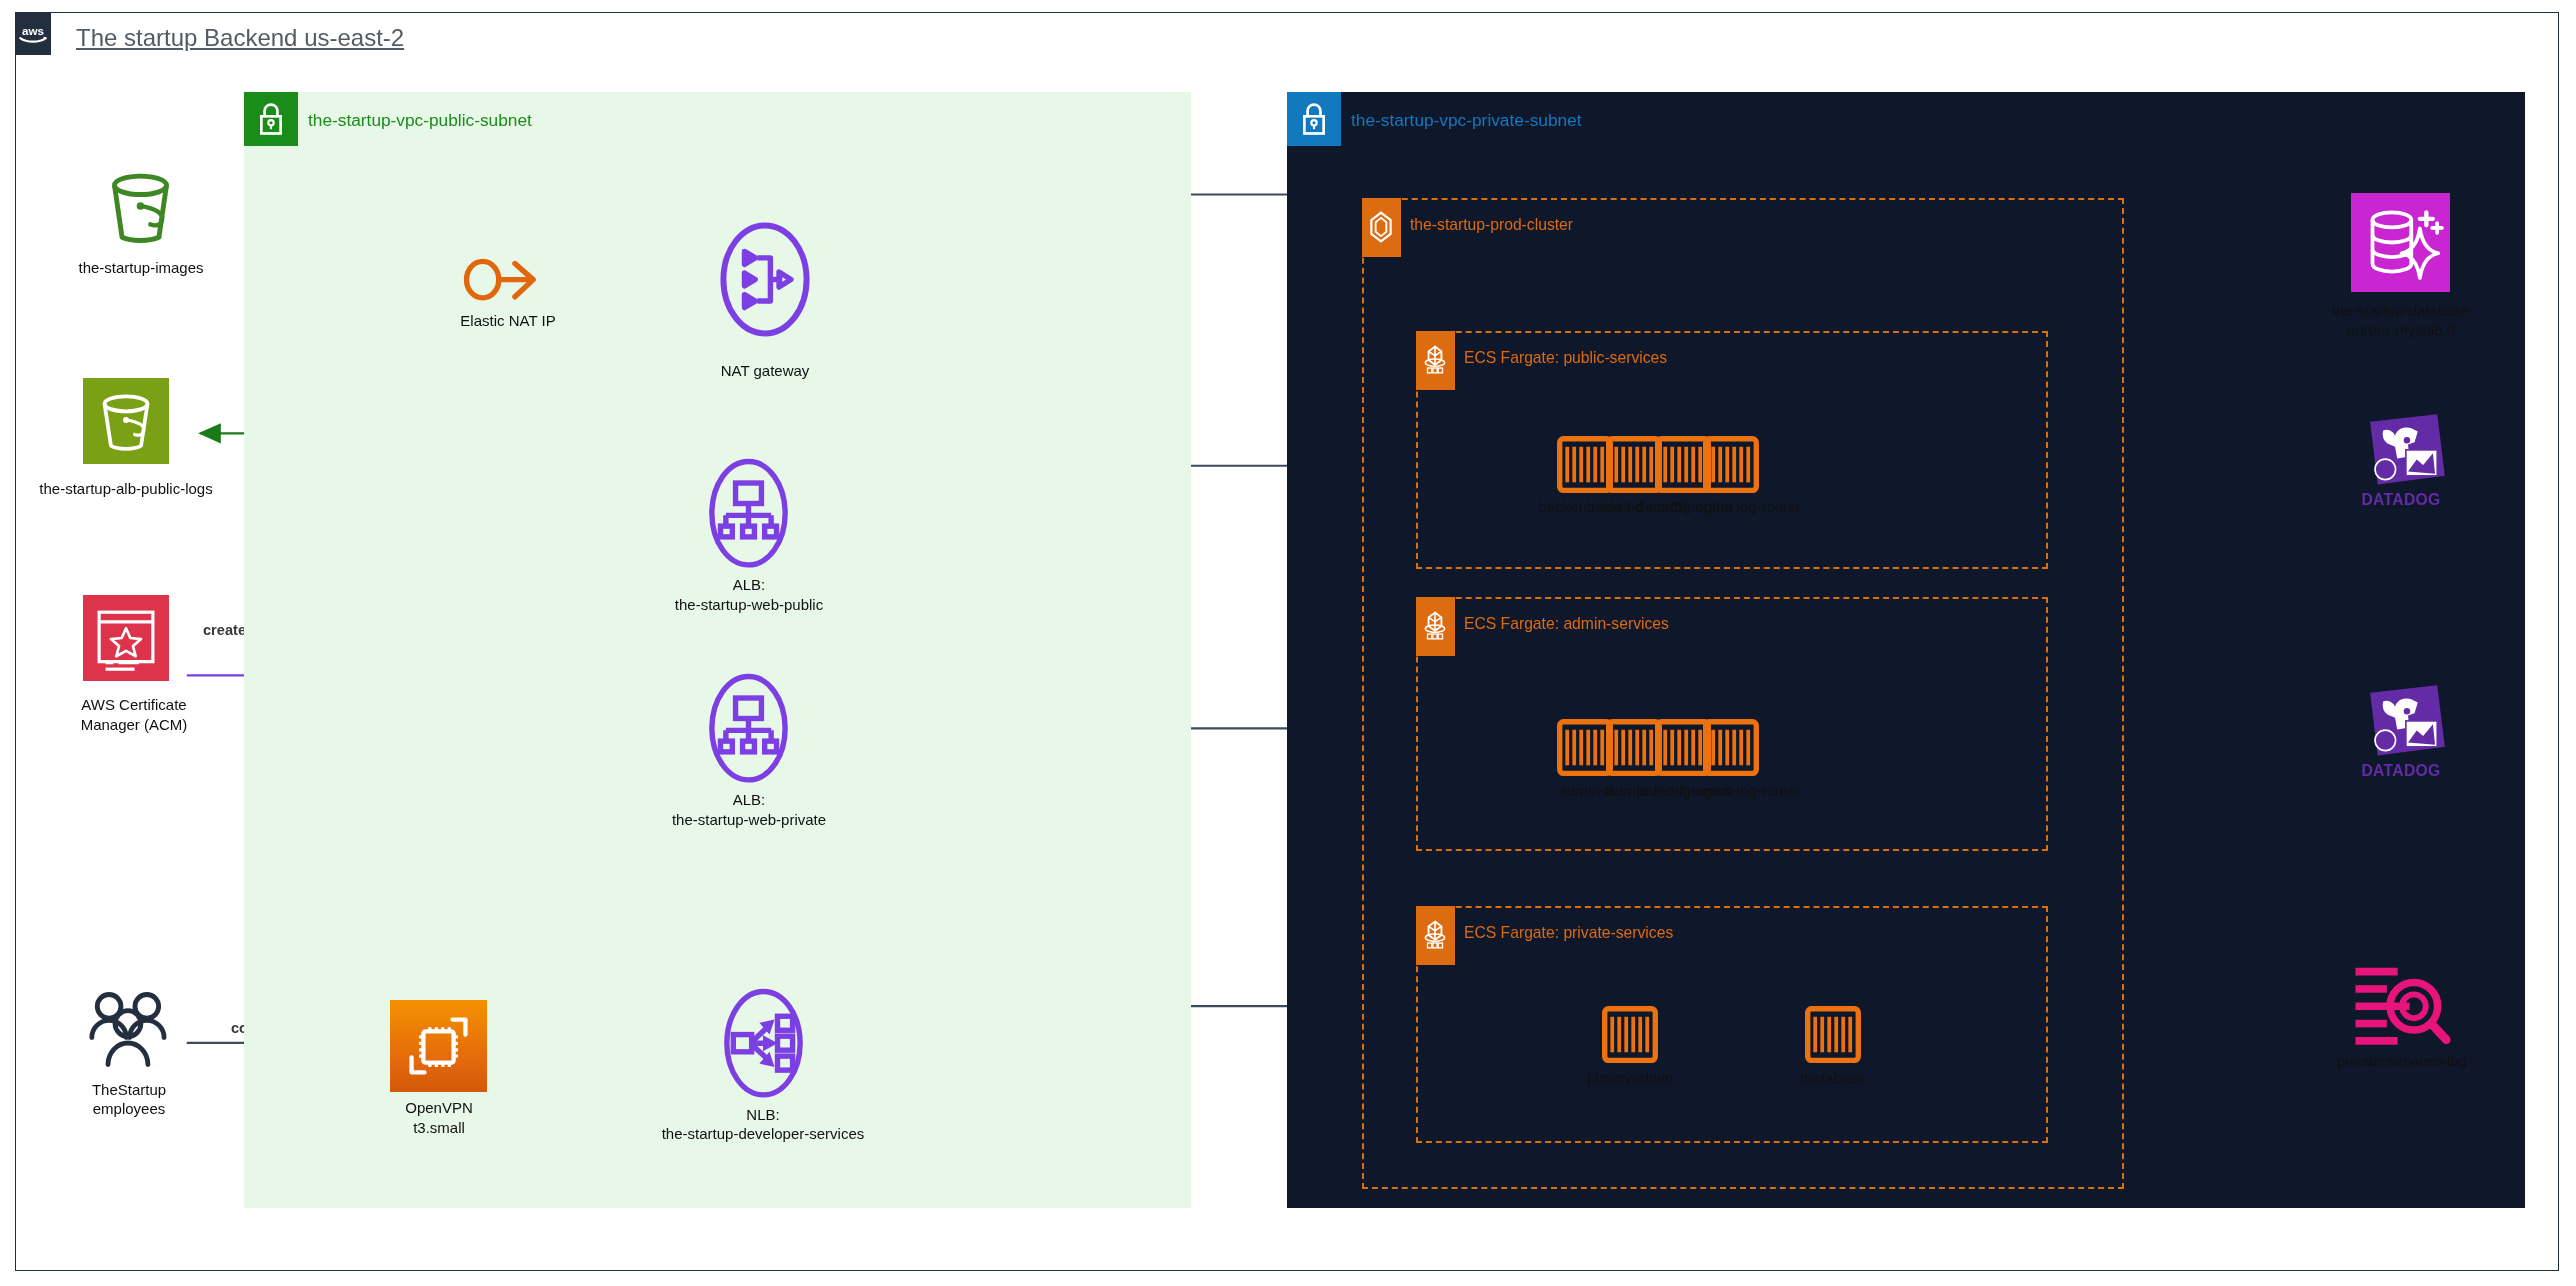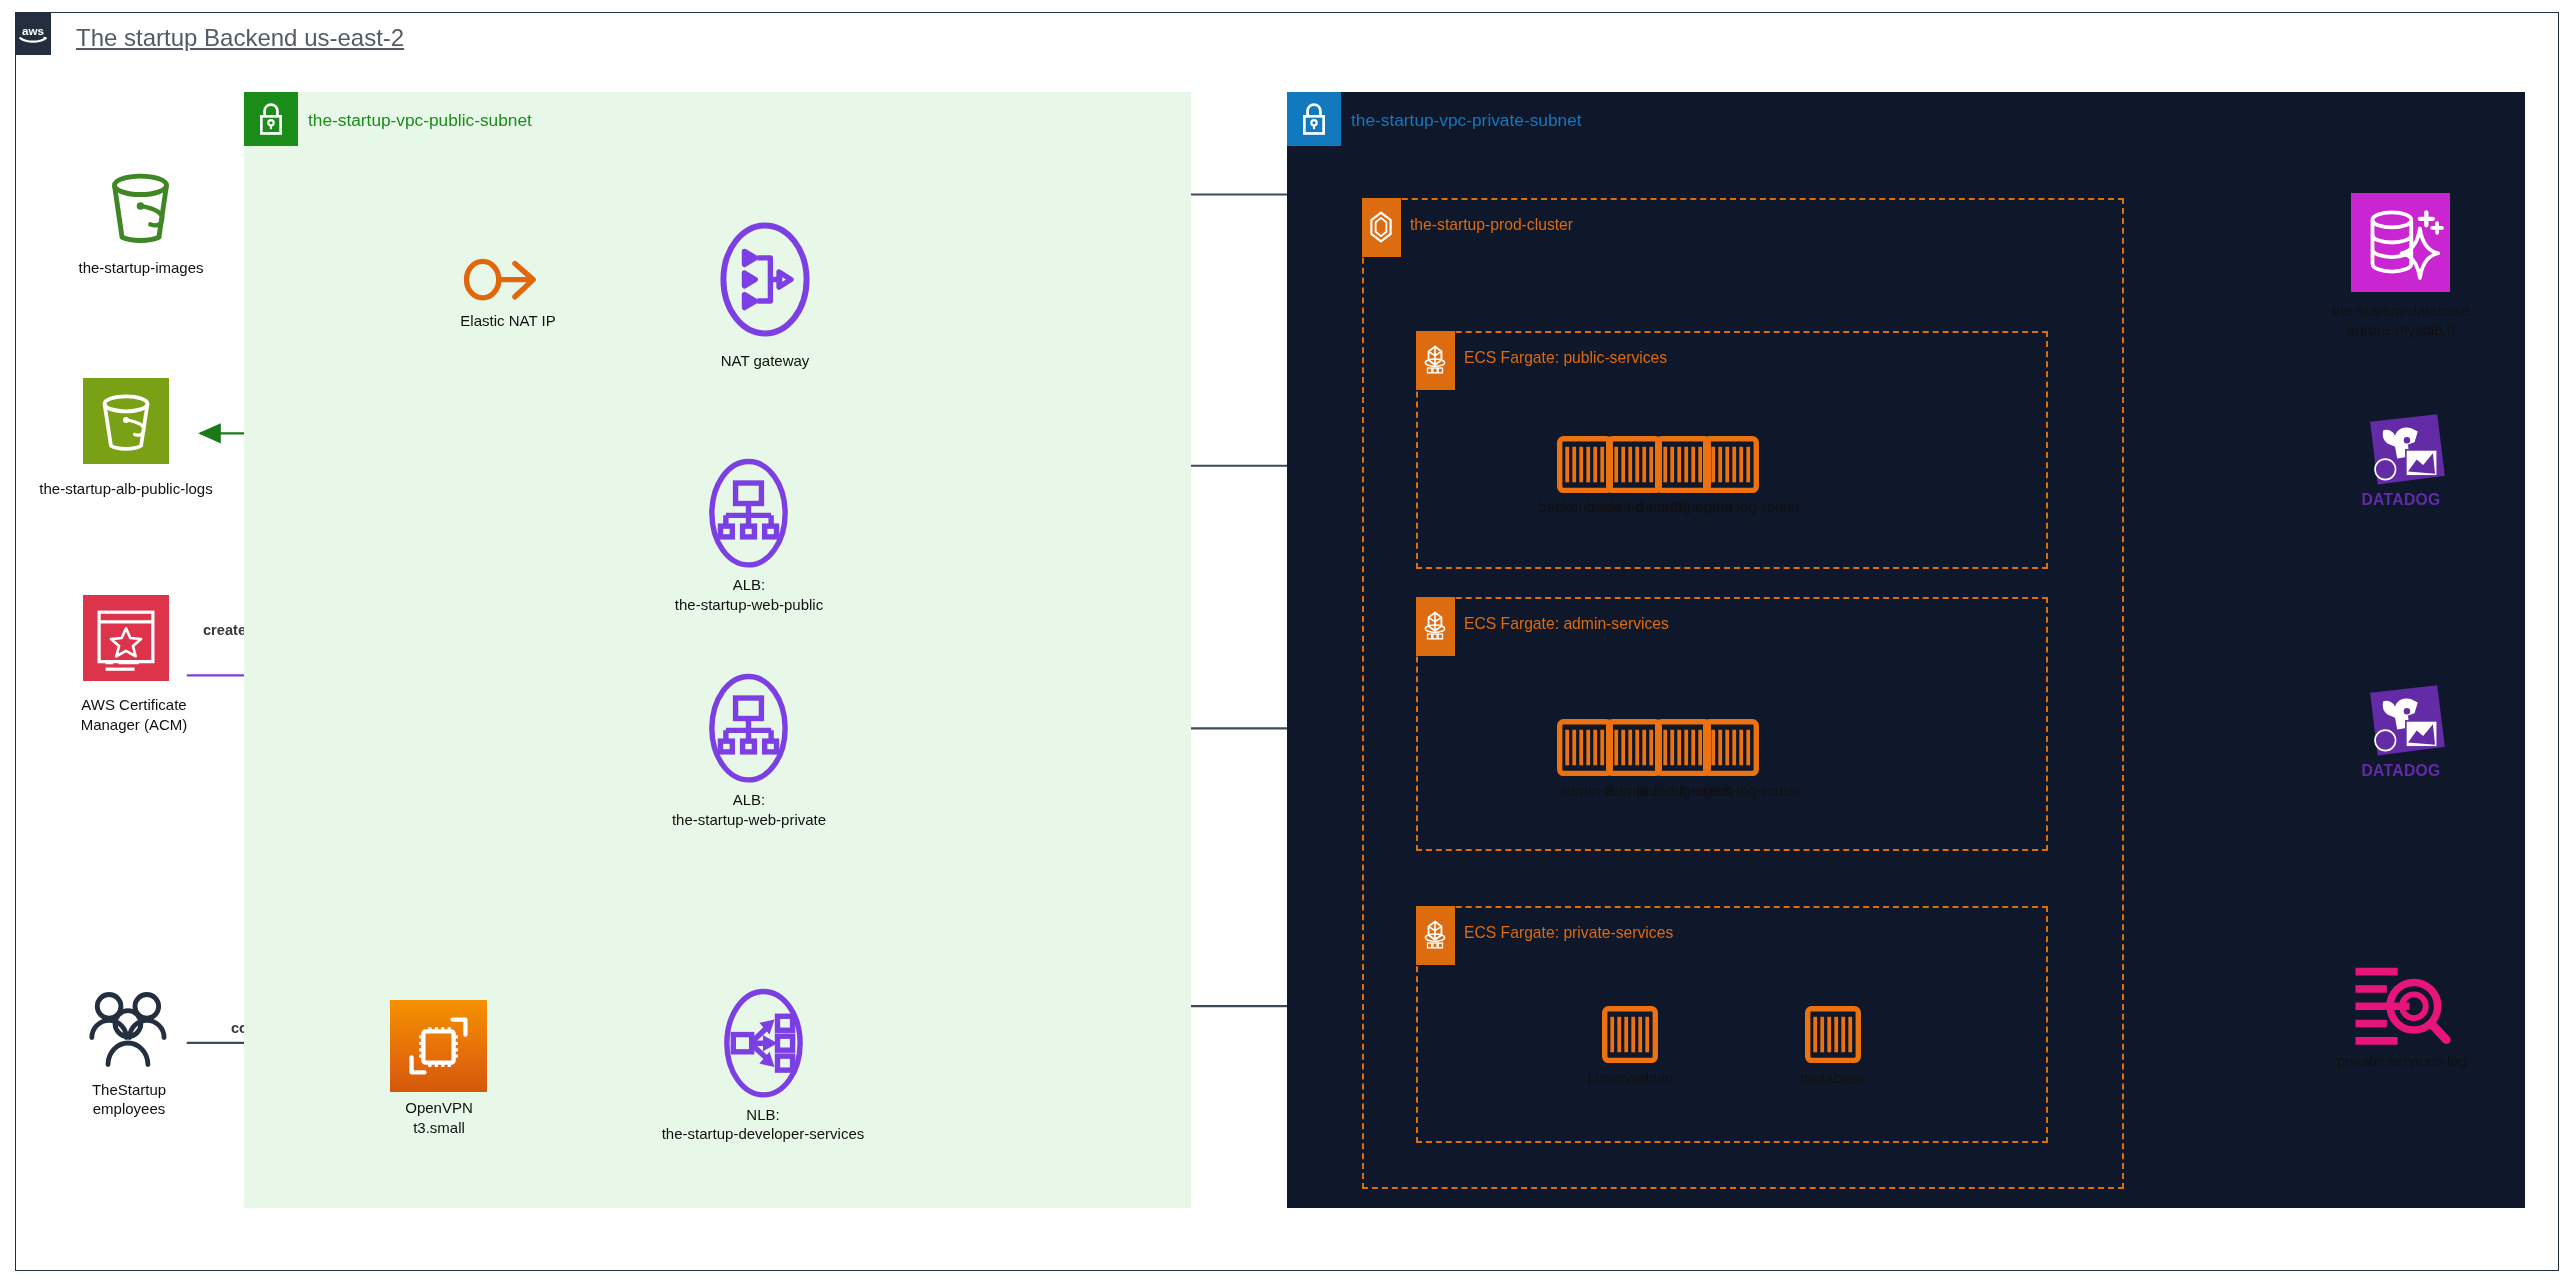--- a/index.html
+++ b/index.html
@@ -423,21 +423,21 @@
       <g stroke="#7b3fe4" stroke-width="10" stroke-linejoin="round">
         <path d="M62 60 L82 72 L62 84 Z" fill="#7b3fe4"></path>
         <path d="M62 100 L82 112 L62 124 Z" fill="#7b3fe4"></path>
         <path d="M62 140 L82 152 L62 164 Z" fill="#7b3fe4"></path>
         <path d="M86 72 H110 V152 H86"></path>
         <path d="M110 112 H132"></path>
         <path d="M126 98 L148 112 L126 126 Z" fill="none"></path>
       </g>
     </svg>
   </div>
-  <div class="node-caption" style="left:765px;top:352px;">NAT gateway</div>
+  <div class="node-caption" style="left:765px;top:362px;">NAT gateway</div>
 
   <div class="node" style="left:700px;top:455px;width:97px;height:117px;">
     <svg viewBox="0 0 180 216" xmlns="http://www.w3.org/2000/svg" fill="none" stroke="#7b3fe4" stroke-width="10">
       <ellipse cx="90" cy="108" rx="68" ry="96"></ellipse>
       <rect x="66" y="52" width="48" height="38"></rect>
       <path d="M90 90 V112 M48 112 H132 M48 112 V132 M132 112 V132 M90 112 V132"></path>
       <rect x="38" y="132" width="22" height="20"></rect>
       <rect x="79" y="132" width="22" height="20"></rect>
       <rect x="120" y="132" width="22" height="20"></rect>
     </svg>

